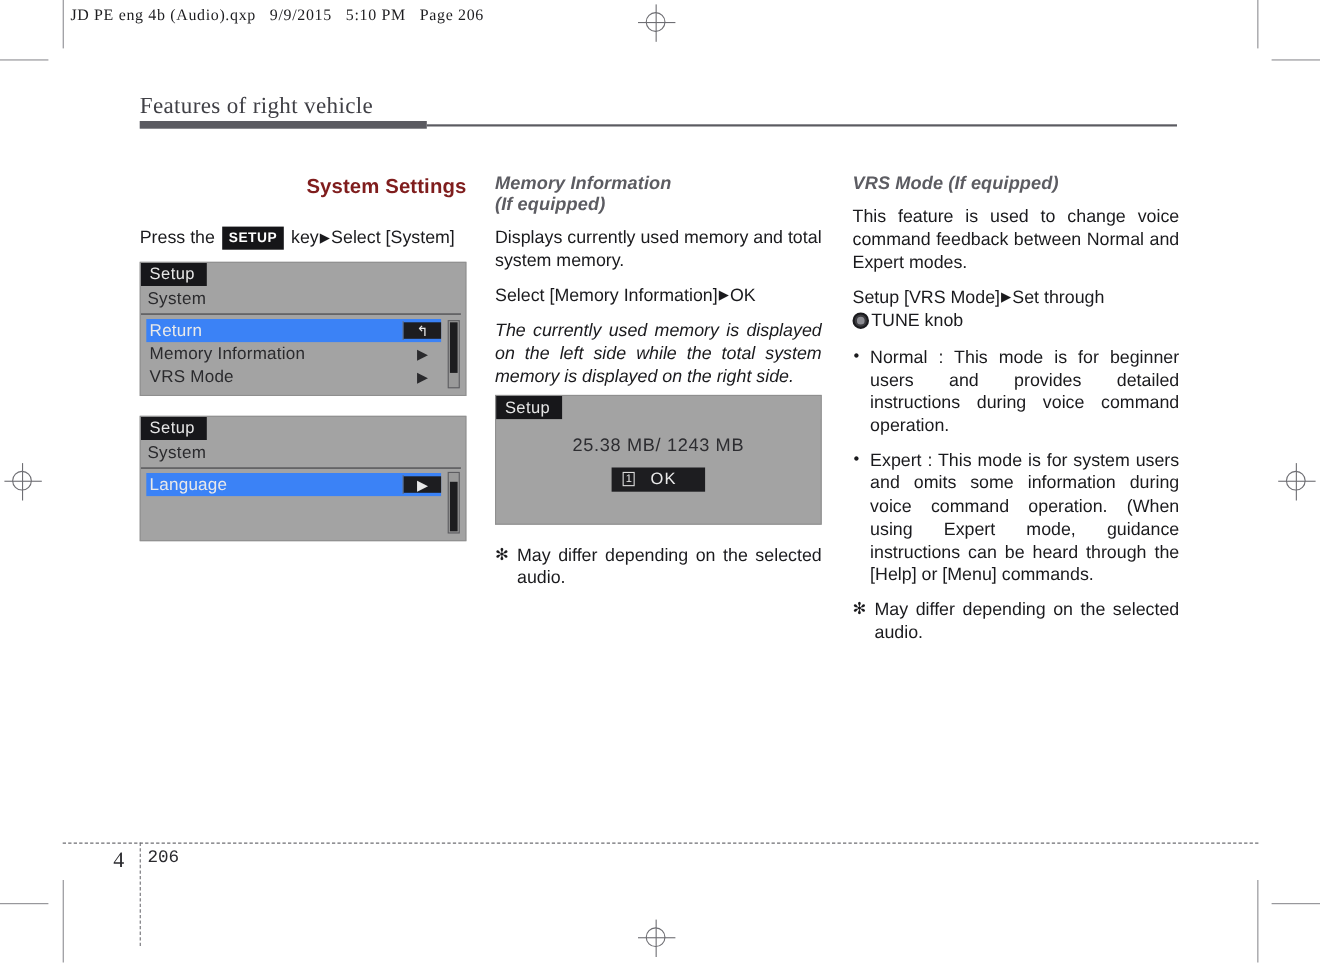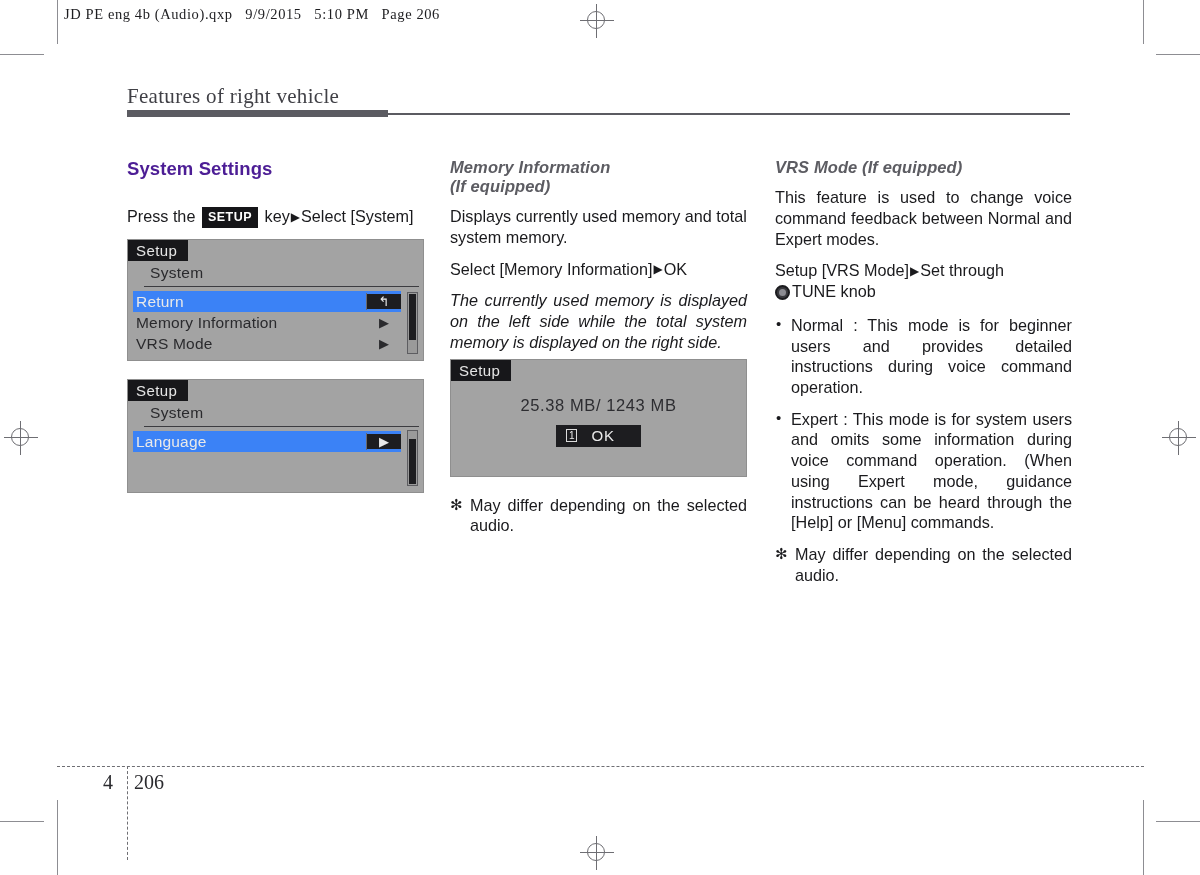--- a/index.html
+++ b/index.html
@@ -99,22 +99,23 @@
     width: 297px;
   }
   .col-left  { left: 127px; }
   .col-mid   { left: 450px; }
   .col-right { left: 775px; }
 
   h2.section-heading {
     margin: 0 0 26px 0;
     font-size: 18.5px;
     font-weight: bold;
-    color: #4c1d95;
+    color: #7f1d1d;
     letter-spacing: 0.1px;
+    text-align: right;
   }
   h3.sub-heading {
     margin: 0 0 10px 0;
     font-size: 16.5px;
     font-weight: bold;
     font-style: italic;
     color: #5c5c62;
     line-height: 1.16;
     letter-spacing: 0.1px;
   }
@@ -231,21 +232,21 @@
   }
   .lcd-subtitle {
     position: relative;
     height: 25px;
     line-height: 23px;
     color: #2a2a2d;
     font-size: 15.5px;
     padding-left: 6px;
     letter-spacing: 0.3px;
     border-bottom: 1.5px solid #3c3c40;
-    margin: 0 4px 0 16px;
+    margin: 0 4px 0 0;
   }
   .lcd-body {
     position: relative;
     padding: 4px 0 0 0;
   }
   .lcd-row {
     position: relative;
     height: 21px;
     margin: 0 22px 0 5px;
     display: flex;
@@ -347,22 +348,22 @@
     left: 103px;
     top: 771px;
     font-family: "Liberation Serif", serif;
     font-size: 20px;
     color: #2a2a2e;
   }
   .footer-page {
     position: absolute;
     left: 134px;
     top: 771px;
-    font-family: Liberation Serif, serif;
-    font-size: 20px;
+    font-family: Liberation Mono, monospace;
+    font-size: 16px;
     color: #2a2a2e;
     text-align: right;
   }
 </style>
 </head>
 <body>
 
 <div class="crop-vline" style="left:57px; top:0px; height:44px;"></div>
 <div class="crop-vline" style="left:1143px; top:0px; height:44px;"></div>
 <div class="crop-hline" style="left:0px; top:54px; width:44px;"></div>

